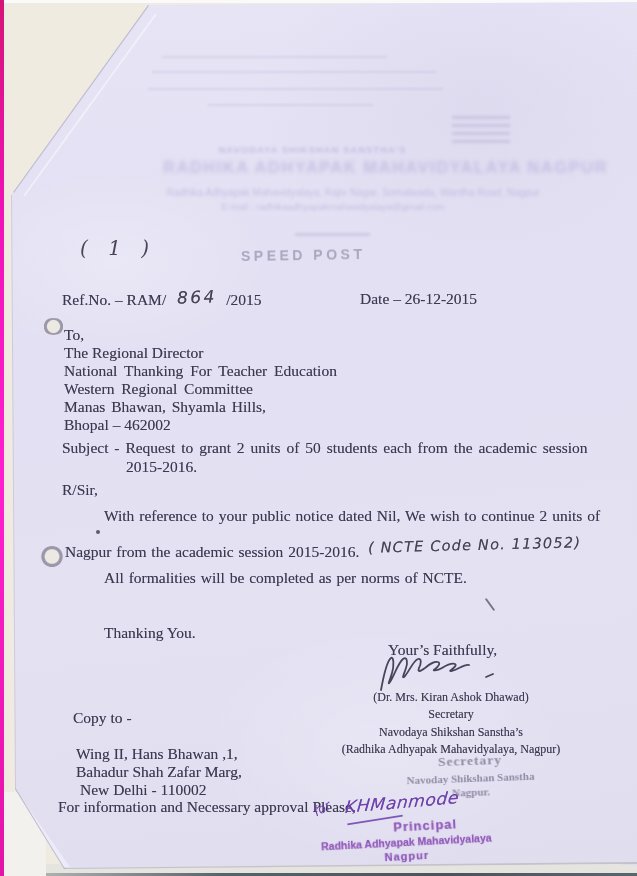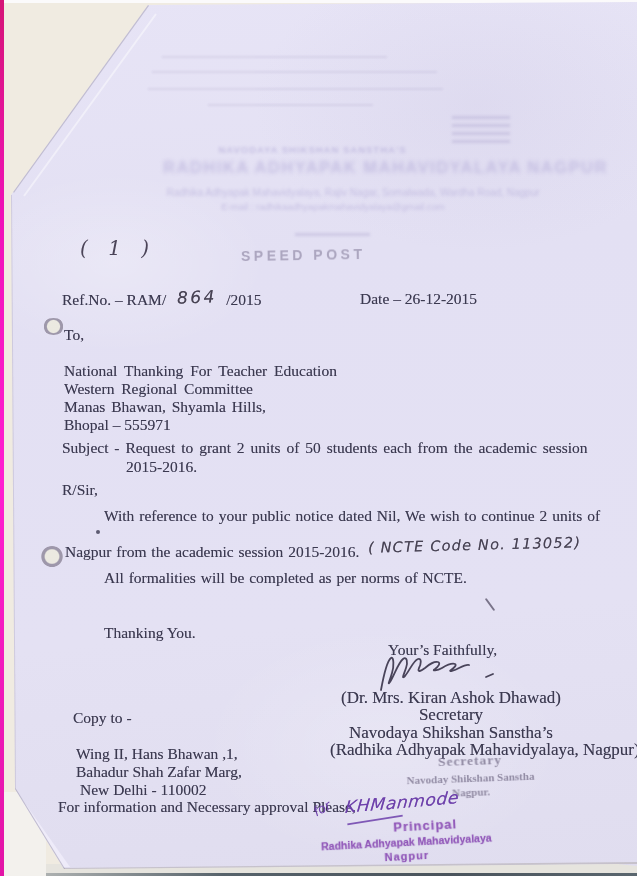--- a/index.html
+++ b/index.html
@@ -103,21 +103,21 @@
   
   .hole{
     position:absolute;border-radius:50%;
     background:radial-gradient(circle,#eceadf 0 42%,#968fa2 50% 64%,rgba(150,143,162,0) 70%);
     opacity:.9;
   }
   .ink-speck{position:absolute;width:4px;height:4px;border-radius:50%;background:#3b3950;opacity:.8;}
   .pen-tick{position:absolute;left:489px;top:597px;width:2px;height:15px;background:#564f66;transform:rotate(-36deg);opacity:.75;border-radius:1px;}
   .sig-svg{position:absolute;left:374px;top:649px;}
   .sig-block{position:absolute;left:330px;top:689px;width:242px;text-align:center;}
-  .sig-block .t2{position:relative;white-space:nowrap;color:#3b3950;font-size:17px;line-height:17.3px;text-shadow:0 0 .5px rgba(59,57,80,.5);}
+  .sig-block .t2{position:relative;white-space:nowrap;color:#3b3950;font-size:12px;line-height:17.3px;text-shadow:0 0 .5px rgba(59,57,80,.5);}
 </style>
 </head>
 <body>
 
 <div class="sheet">
 
   <div class="edge-top-white"></div>
   <div class="below-paper"></div>
   <div class="edge-bottom-dark"></div>
   <div class="corner-white"></div>
@@ -148,24 +148,25 @@
     <div class="hole" style="left:42px;top:318px;width:23px;height:17px"></div>
     <div class="hole" style="left:40px;top:546px;width:24px;height:21px"></div>
 
     <div class="page-note">( 1 )</div>
     <div class="speed-post">SPEED POST</div>
 
     <div class="t" style="left:62px;top:290px"><span>Ref.No. – RAM/</span><span class="hand ref-hand">864</span><span>/2015</span></div>
     <div class="t" style="left:360px;top:290px">Date – 26-12-2015</div>
 
     <div class="t" style="left:64px;top:326px">To,</div>
+    <div class="t" style="left:64px;top:344px">The Regional Director</div>
     <div class="t ws3" style="left:64px;top:362px">National Thanking For Teacher Education</div>
     <div class="t ws3" style="left:64px;top:380px">Western Regional Committee</div>
     <div class="t ws2" style="left:64px;top:398px">Manas Bhawan, Shyamla Hills,</div>
-    <div class="t" style="left:64px;top:416px">Bhopal – 555971</div>
+    <div class="t" style="left:64px;top:416px">Bhopal – 462002</div>
 
     <div class="t ws2" style="left:62px;top:439px">Subject - Request to grant 2 units of 50 students each from the academic session</div>
     <div class="t" style="left:126px;top:458px">2015-2016.</div>
 
     <div class="t" style="left:62px;top:481px">R/Sir,</div>
 
     <div class="t ws1" style="left:104px;top:507px">With reference to your public notice dated Nil, We wish to continue 2 units of</div>
     <div class="t ws1" style="left:65px;top:543px">Nagpur from the academic session 2015-2016.</div>
     <div class="hand ncte-hand" style="left:368px;top:537px">( NCTE Code No. 113052)</div>
     <div class="ink-speck" style="left:96px;top:530px"></div>

